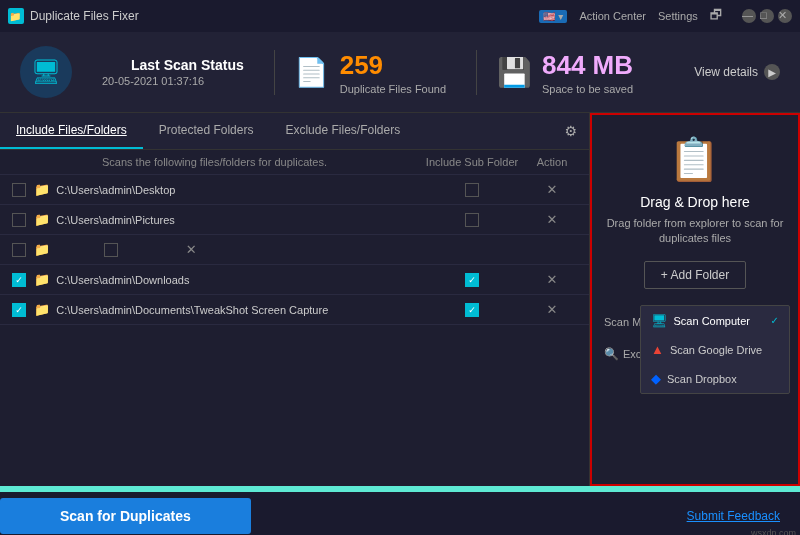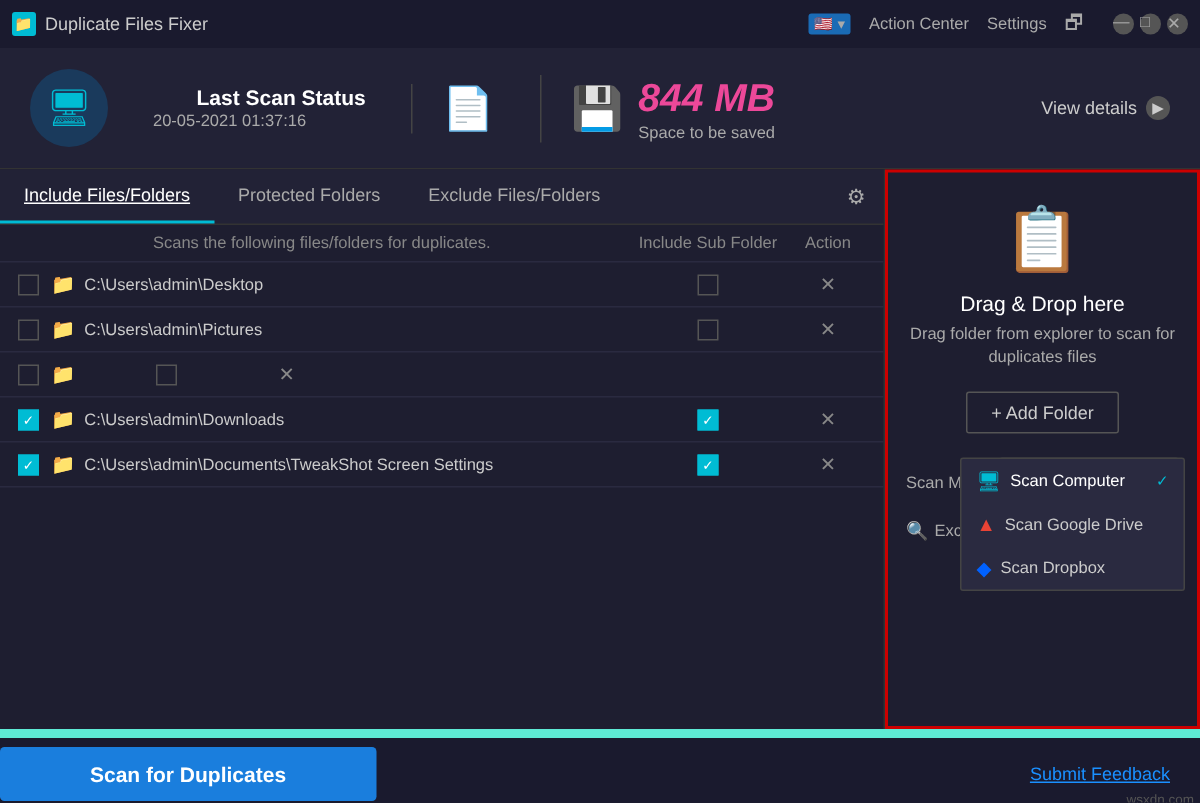--- a/index.html
+++ b/index.html
@@ -113,21 +113,21 @@
     }
     .stat-icon {
       font-size: 28px;
       color: #888;
     }
     .stat-num {
       font-size: 26px;
       font-weight: 700;
     }
     .stat-num.orange { color: #ff8c00; }
-    .stat-num.green { color: #ec4899; font-style: italic; }
+    .stat-num.green { color: #f0abfc; }
     .stat-label {
       font-size: 11px;
       color: #aaa;
       margin-top: 2px;
     }
     .view-details {
       margin-left: auto;
       display: flex;
       align-items: center;
       gap: 6px;
@@ -450,20 +450,24 @@
 <div class="header">
   <div class="logo-circle">
     <span class="logo-monitor">🖥</span>
   </div>
   <div class="last-scan">
     <div class="last-scan-title">Last Scan Status</div>
     <div class="last-scan-sub">20-05-2021 01:37:16</div>
   </div>
   <div class="stat-block">
     <span class="stat-icon">📄</span>
+    <div>
+      <div class="stat-num orange">259</div>
+      <div class="stat-label">Duplicate Files Found</div>
+    </div>
   </div>
   <div class="stat-block">
     <span class="stat-icon">💾</span>
     <div>
       <div class="stat-num green">844 MB</div>
       <div class="stat-label">Space to be saved</div>
     </div>
   </div>
   <div class="view-details">
     <span>View details</span>
@@ -527,21 +531,21 @@
       <div class="sub-checkbox">
           <div class="sub-check-box checked">✓</div>
         </div>
       <div class="folder-action">
           <span class="remove-btn">✕</span>
         </div>
     </div>
     <div class="folder-row">
       <div class="folder-checkbox checked">✓</div>
       <span class="folder-icon">📁</span>
-      <span class="folder-path">C:\Users\admin\Documents\TweakShot Screen Settings</span>
+      <span class="folder-path">C:\Users\admin\Documents\TweakShot Screen Capture</span>
       <div class="sub-checkbox">
           <div class="sub-check-box checked">✓</div>
         </div>
       <div class="folder-action">
           <span class="remove-btn">✕</span>
         </div>
     </div>
   </div>
 
   <div class="right-panel">

